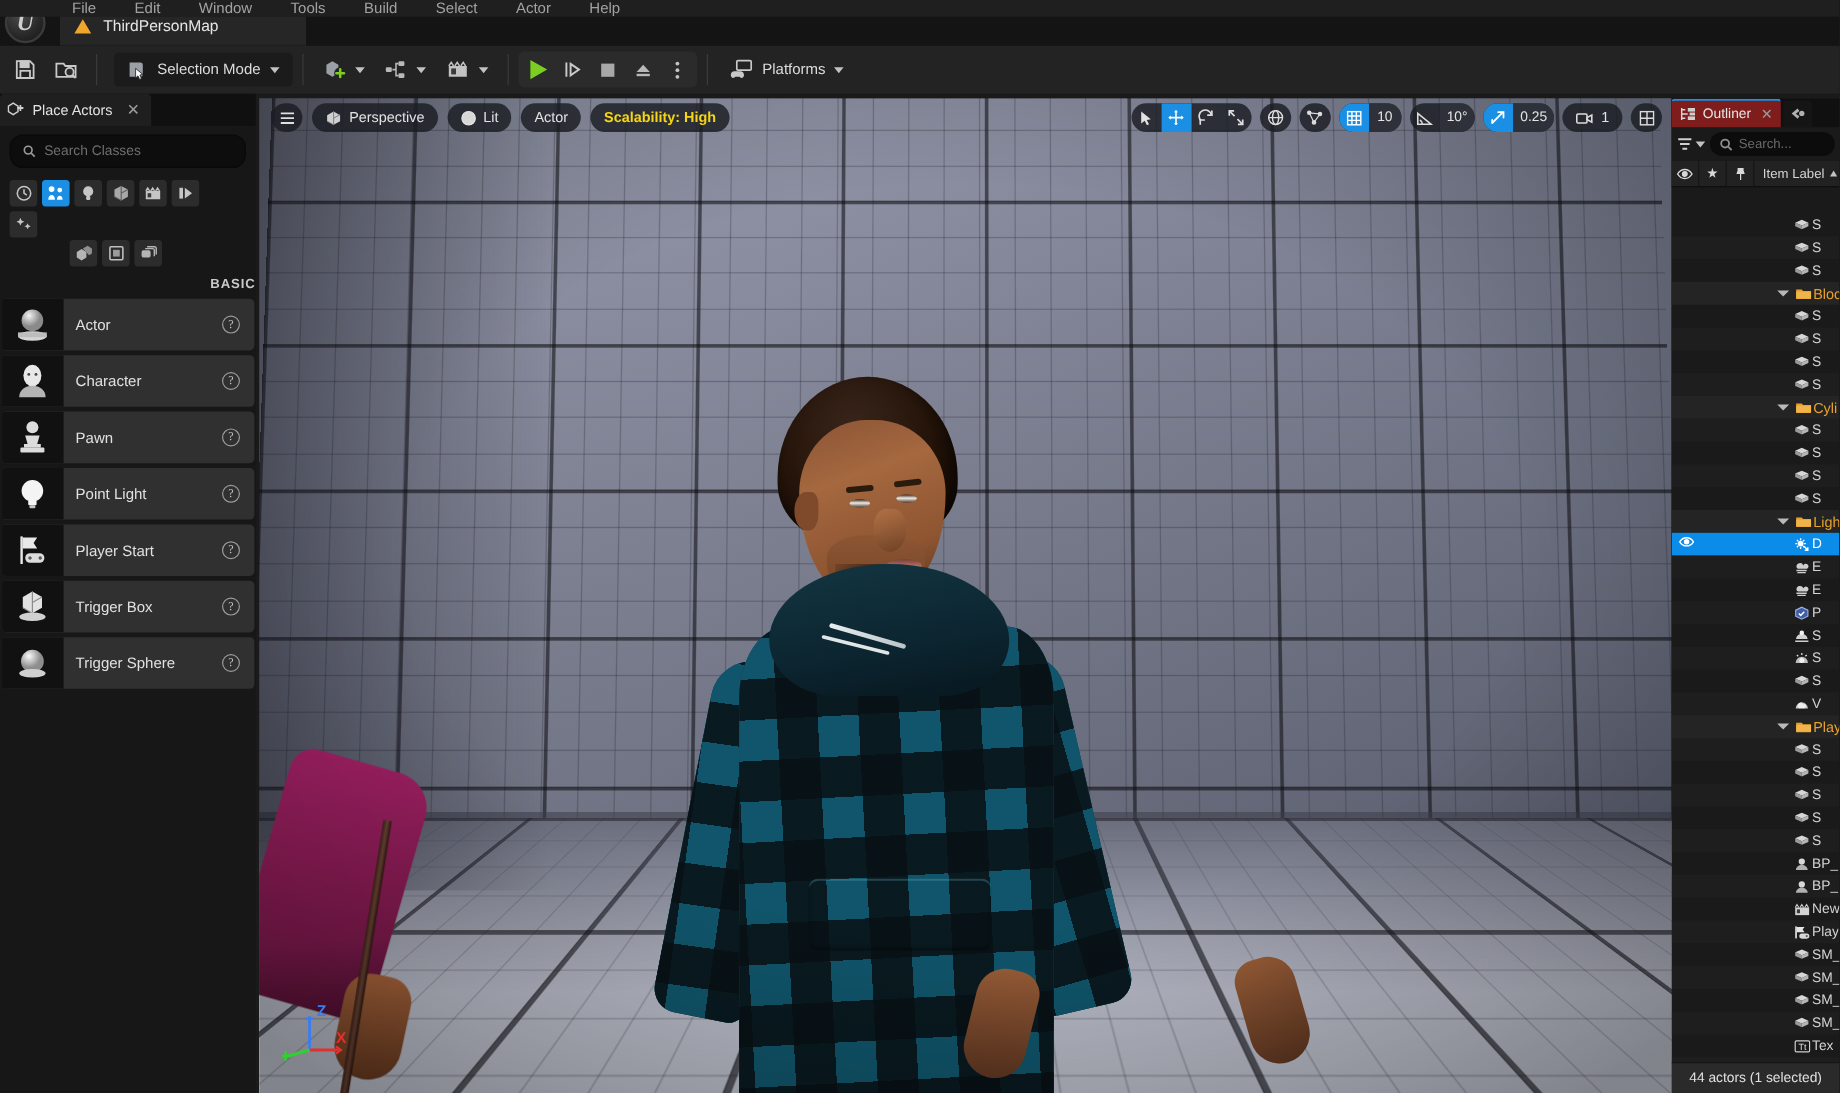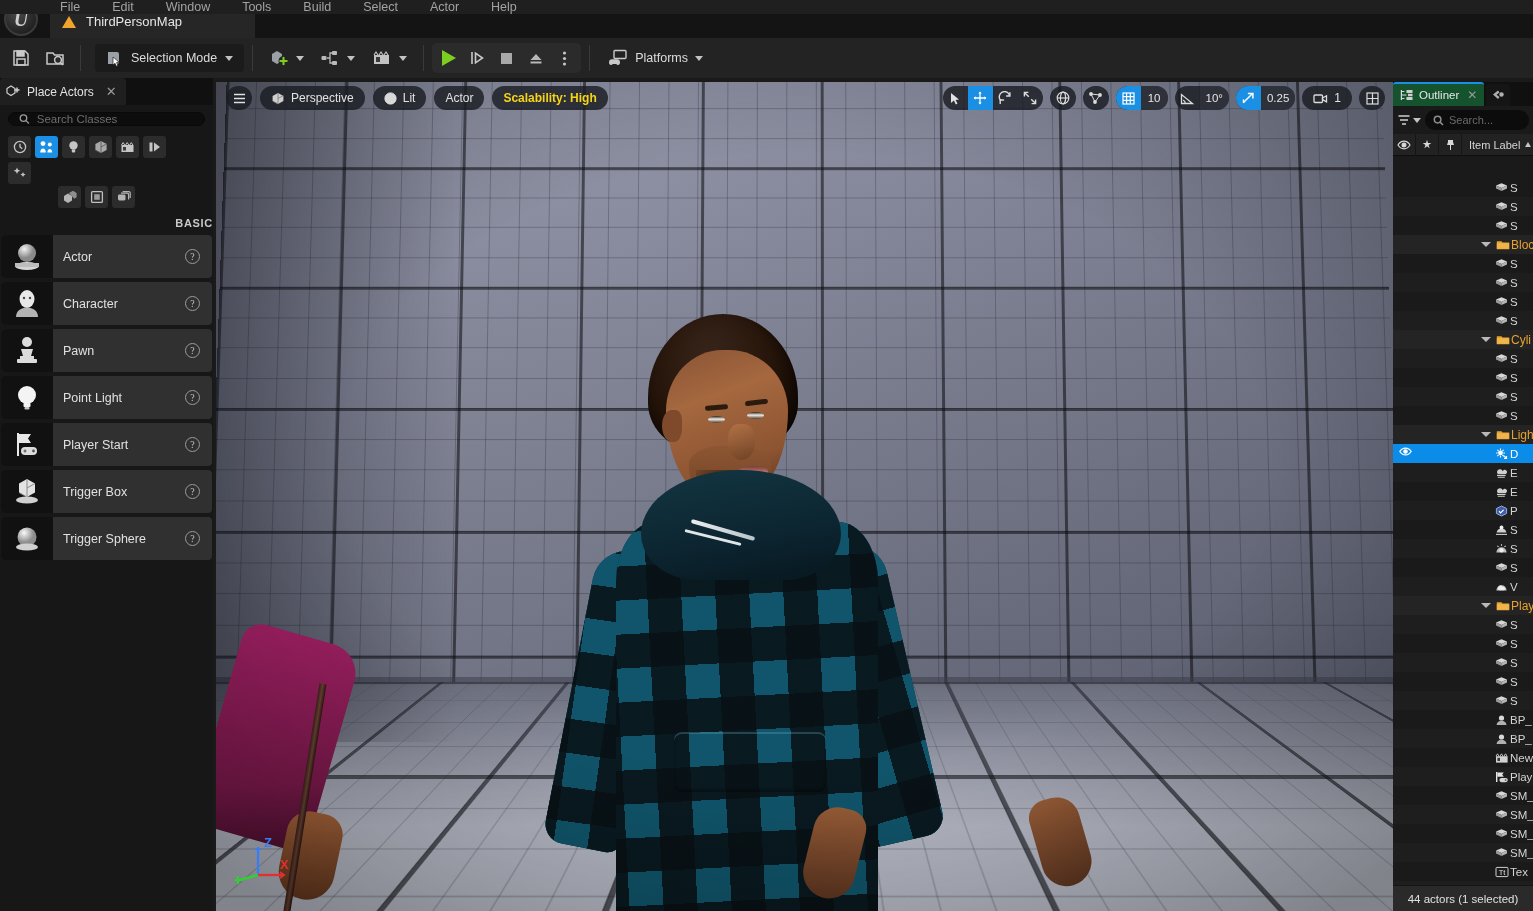--- a/index.html
+++ b/index.html
@@ -93,21 +93,21 @@
     background: #171717; z-index: 3;
   }
   .lp-tabrow { height: 27px; background: #101010; display: flex; }
   .lp-tab {
     height: 27px; background: #1f1f1f; border-radius: 4px 4px 0 0;
     display: flex; align-items: center; gap: 6px; padding: 0 9px 0 6px;
     font-size: 12px; color: #e2e2e2;
   }
   .lp-tab-x { font-size: 13px; color: #9a9a9a; margin-left: 6px; }
   .search-box {
-    margin: 7px 8px 6px; height: 14px; background: #0d0d0d;
+    margin: 7px 8px 6px; height: 28px; background: #0d0d0d;
     border-radius: 11px; display: flex; align-items: center; gap: 7px;
     padding: 0 10px; border: 1px solid #090909;
   }
   .search-box input {
     background: transparent; border: none; outline: none;
     color: #cfcfcf; font-size: 11.5px; font-family: inherit; width: 100%;
   }
   .search-box input::placeholder { color: #6e6e6e; }
   .cat-grid {
     display: flex; flex-wrap: wrap; gap: 4px; padding: 4px 8px 2px;
@@ -358,21 +358,21 @@
   
   .gizmo { position: absolute; left: 12px; bottom: 18px; width: 64px; height: 62px; z-index: 6; }
 
   
   .rightpanel {
     position: absolute; left: 1393px; top: 82px; width: 140px; height: 829px;
     background: #1a1a1a; overflow: hidden; z-index: 3;
   }
   .rp-tabrow { height: 24px; background: #101010; display: flex; align-items: flex-end; }
   .rp-tab {
-    height: 24px; background: #14532d; border-top: 2px solid #1a8fe3;
+    height: 24px; background: #7f1d1d; border-top: 2px solid #1a8fe3;
     border-radius: 3px 3px 0 0; display: flex; align-items: center; gap: 6px;
     padding: 0 7px; font-size: 11.5px; color: #e6e6e6;
   }
   .rp-tab2 {
     height: 22px; width: 24px; background: #151515; border-radius: 3px 3px 0 0;
     display: flex; align-items: center; justify-content: center;
     color: #b0b0b0; margin-left: 2px;
   }
   .rp-tab-x { font-size: 12px; color: #9a9a9a; margin-left: 2px; }
   .rp-searchrow {

